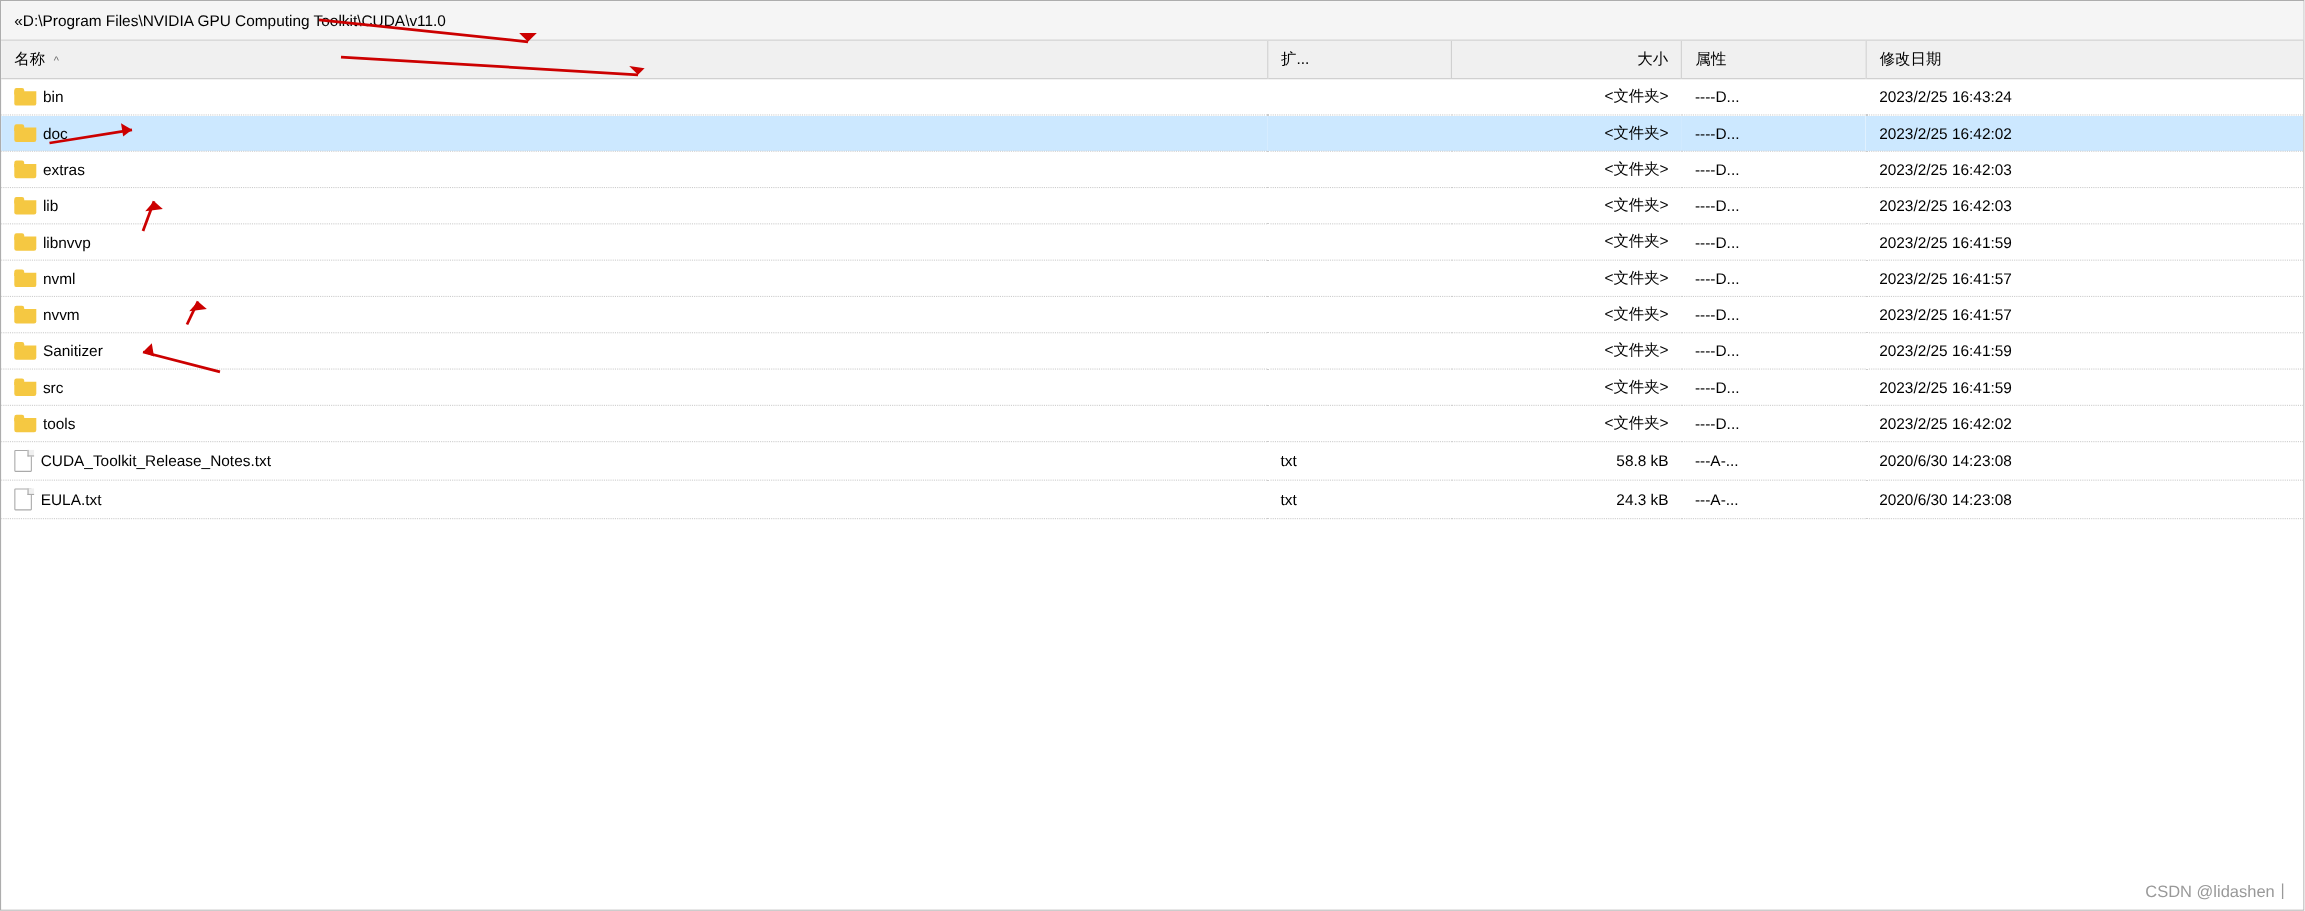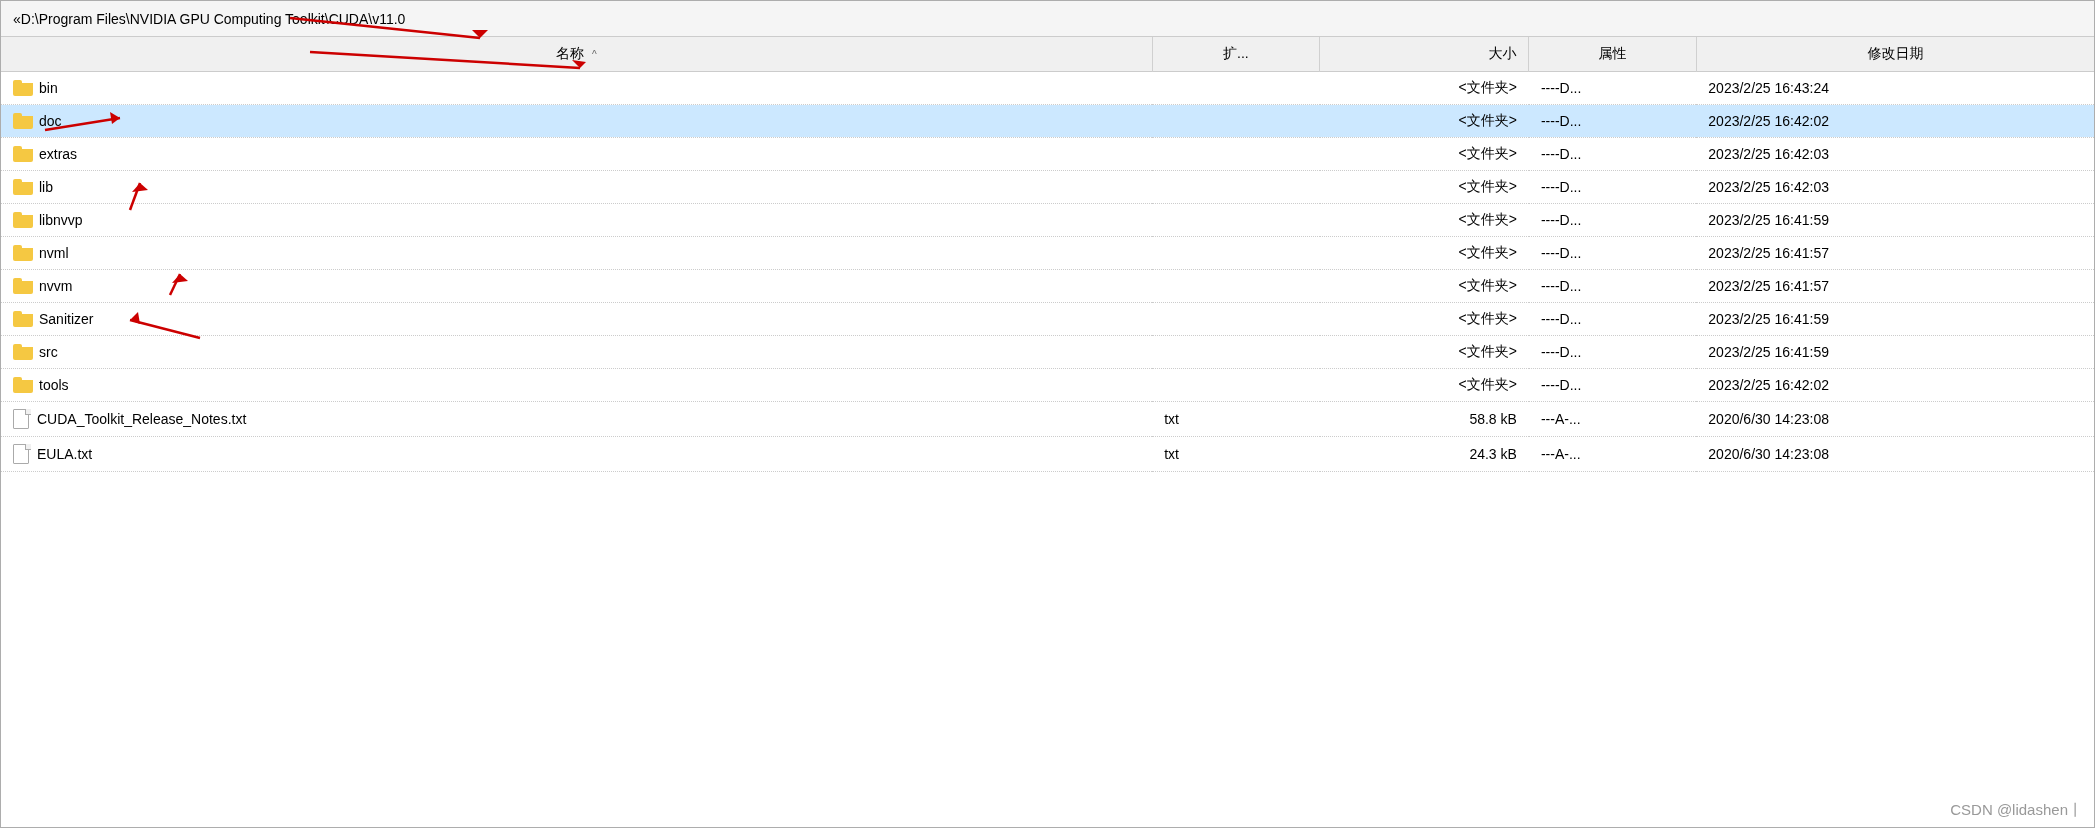--- a/index.html
+++ b/index.html
@@ -50,21 +50,21 @@
       table-layout: fixed;
     }
 
     thead tr {
       background: #f0f0f0;
       border-bottom: 1px solid #cccccc;
     }
 
     thead th {
       padding: 8px 12px;
-      text-align: center;
+      text-align: left;
       font-weight: 500;
       color: #000;
       border-right: 1px solid #d0d0d0;
       font-size: 14px;
       cursor: pointer;
       user-select: none;
       white-space: nowrap;
     }
 
     thead th:last-child {

